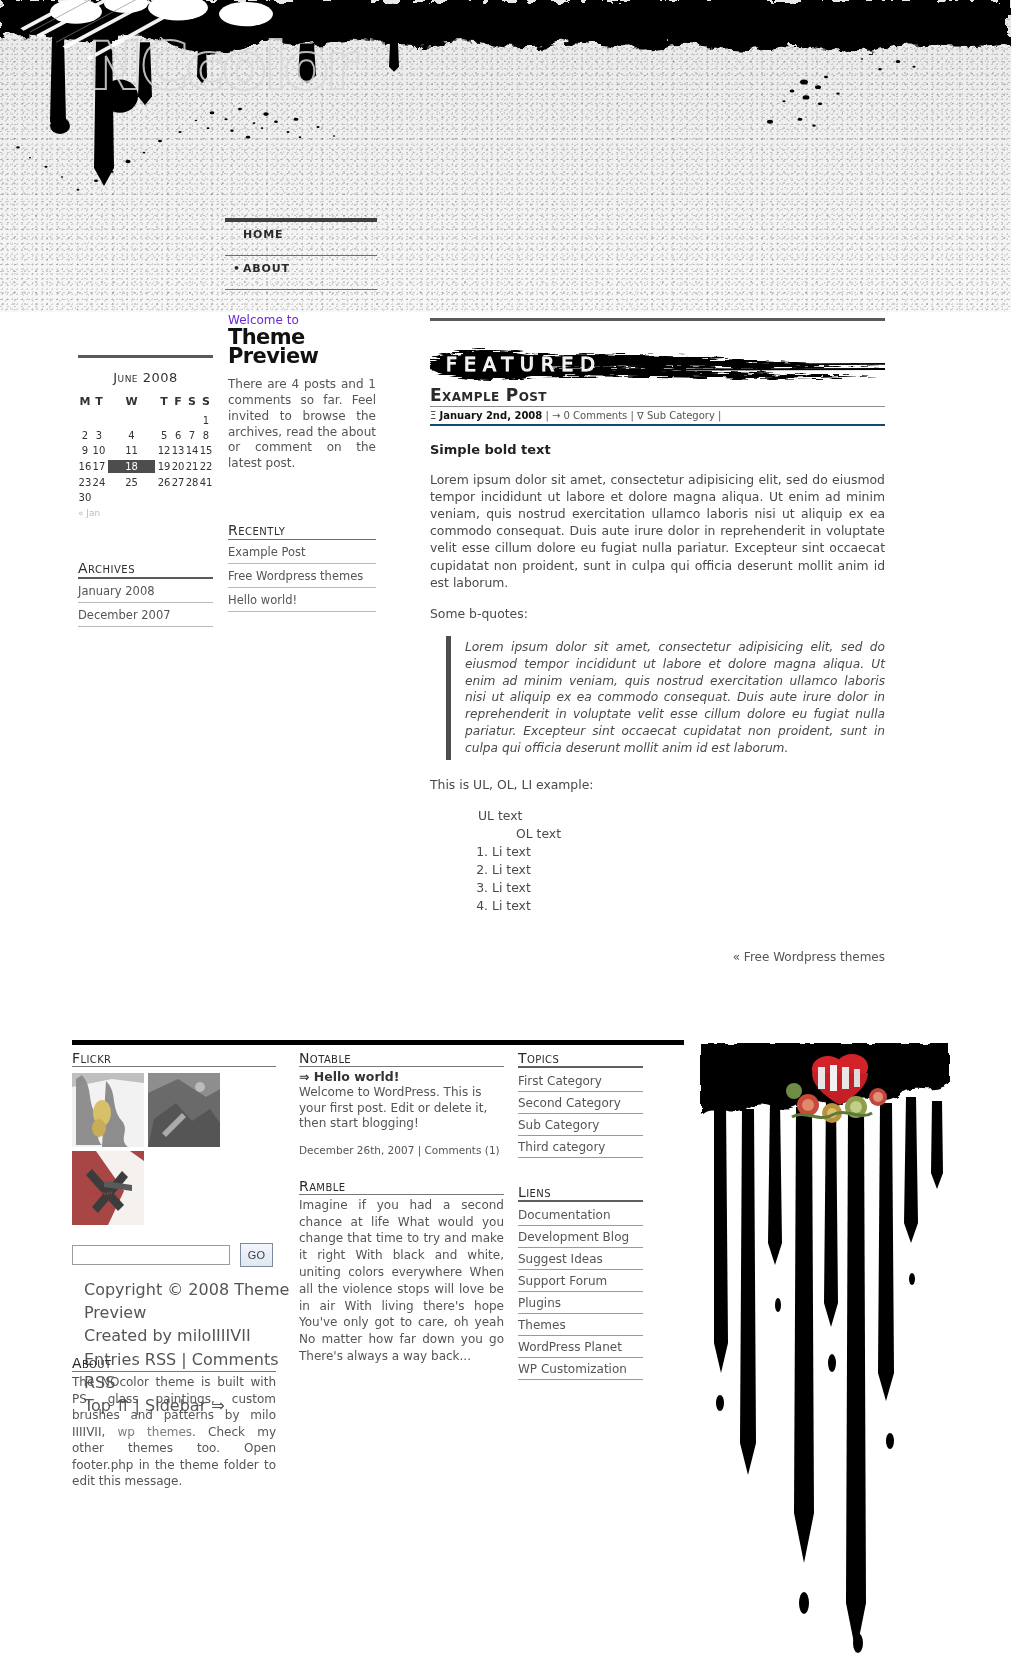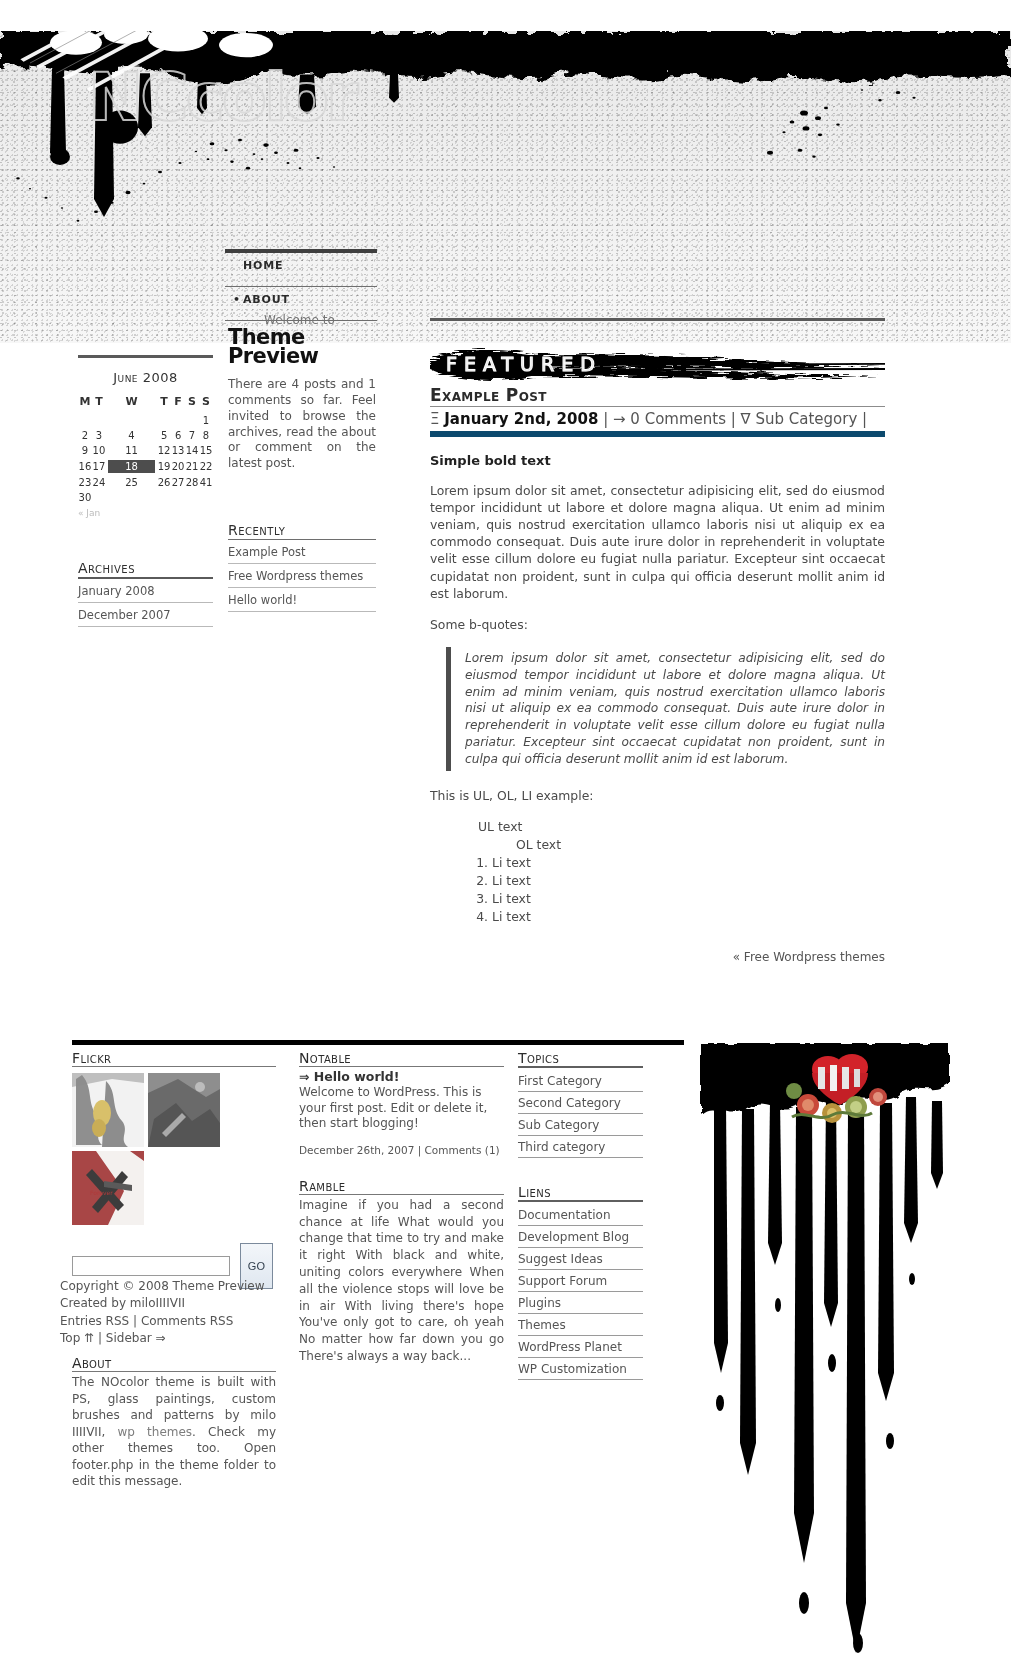--- a/index.html
+++ b/index.html
@@ -21,21 +21,20 @@
     overflow: hidden;
   }
 
   
   .header {
     position: absolute;
     left: 0; top: 0;
     width: 1011px; height: 312px;
     overflow: hidden;
     background: #fef9c3;
-    margin-top: 31px;
   }
   .header-grain {
     position: absolute; inset: 0;
     background:
       radial-gradient(circle at 12% 78%, rgba(0,0,0,0.20) 0 1px, transparent 1px),
       radial-gradient(circle at 28% 62%, rgba(0,0,0,0.16) 0 1px, transparent 1px),
       radial-gradient(circle at 44% 85%, rgba(0,0,0,0.14) 0 1px, transparent 1px),
       radial-gradient(circle at 63% 40%, rgba(0,0,0,0.12) 0 1px, transparent 1px),
       radial-gradient(circle at 81% 70%, rgba(0,0,0,0.12) 0 1px, transparent 1px),
       linear-gradient(180deg,#e8e8e8 0%, #efefef 40%, #f7f7f7 100%);
@@ -133,21 +132,21 @@
   .archives-block { margin-top: 42px; }
   .archives-block .side-head { border-bottom: 2px solid #5a5a5a; }
 
   
   .side-b {
     position: absolute;
     left: 228px; top: 314px;
     width: 148px;
   }
   .welcome-pre {
-    font-size: 12px; color: #737373; line-height: 1.1; margin-left: 36px;
+    font-size: 12px; color: #6d28d9; line-height: 1.1;
   }
   .welcome-title {
     font-family: "DejaVu Sans", sans-serif;
     font-weight: bold;
     font-size: 21px;
     line-height: 0.88;
     color: #111;
     letter-spacing: -0.6px;
     margin: 1px 0 4px 0;
   }
@@ -188,24 +187,24 @@
     font-variant: small-caps;
     font-size: 17px;
     color: #2b2b2b;
     letter-spacing: 0.4px;
     border-bottom: 1px solid #8c8c8c;
     padding-bottom: 1px;
     margin: 0;
   }
   .post-title a { color: #2b2b2b; text-decoration: none; }
   .post-meta {
-    font-size: 15px;
+    font-size: 10px;
     color: #555;
     padding-top: 3px;
-    border-bottom: 6px solid #0c4a6e;
+    border-bottom: 2px solid #0c4a6e;
     padding-bottom: 3px;
   }
   .post-meta b { color: #111; }
   .post-meta a { color: #555; text-decoration: none; }
 
   .post-body { margin-top: 16px; }
   .post-body h4 {
     font-size: 13px;
     font-weight: bold;
     color: #222;
@@ -286,31 +285,31 @@
     width: 150px; height: 16px;
     border: 1px solid #9a9a9a;
     background: #fff;
     font-size: 11px;
     padding: 1px 3px;
     vertical-align: middle;
   }
   .search-go {
     margin-left: 6px;
     font-size: 11px;
-    padding: 16px 7px;
+    padding: 5px 7px;
     border: 1px solid #7b8a9c;
     background: linear-gradient(#f3f6fa,#dfe7f0);
     color: #33404f;
     vertical-align: middle;
     cursor: pointer;
   }
   .copy-block {
-    position: absolute; left: 60px; top: 1278px;
+    position: absolute; left: 84px; top: 1278px;
     width: 220px;
-    font-size: 12px;
+    font-size: 16px;
     color: #555;
     line-height: 1.45;
   }
   .copy-block a { color: #555; text-decoration: none; }
   .about-block {
     position: absolute; left: 72px; top: 1355px;
     width: 204px;
   }
   .about-block p {
     margin: 1px 0 0 0;

